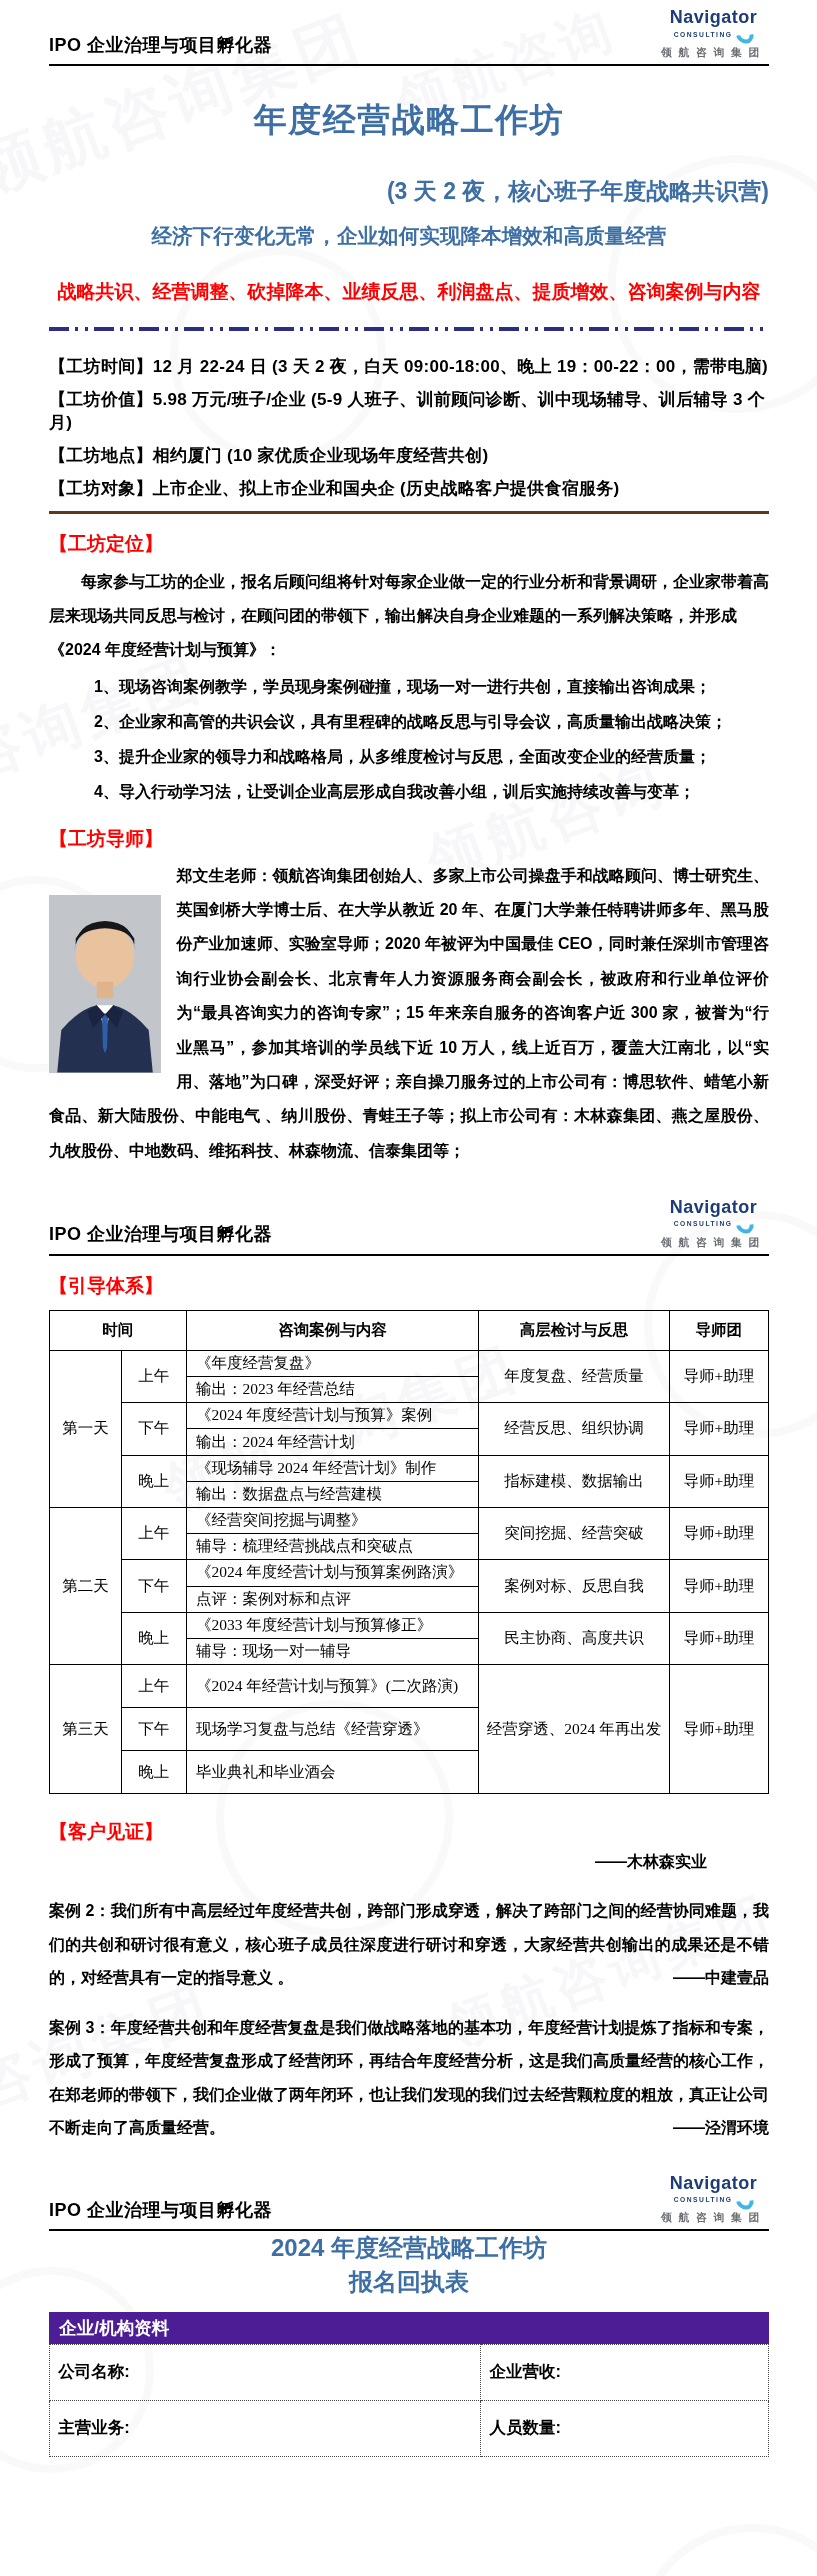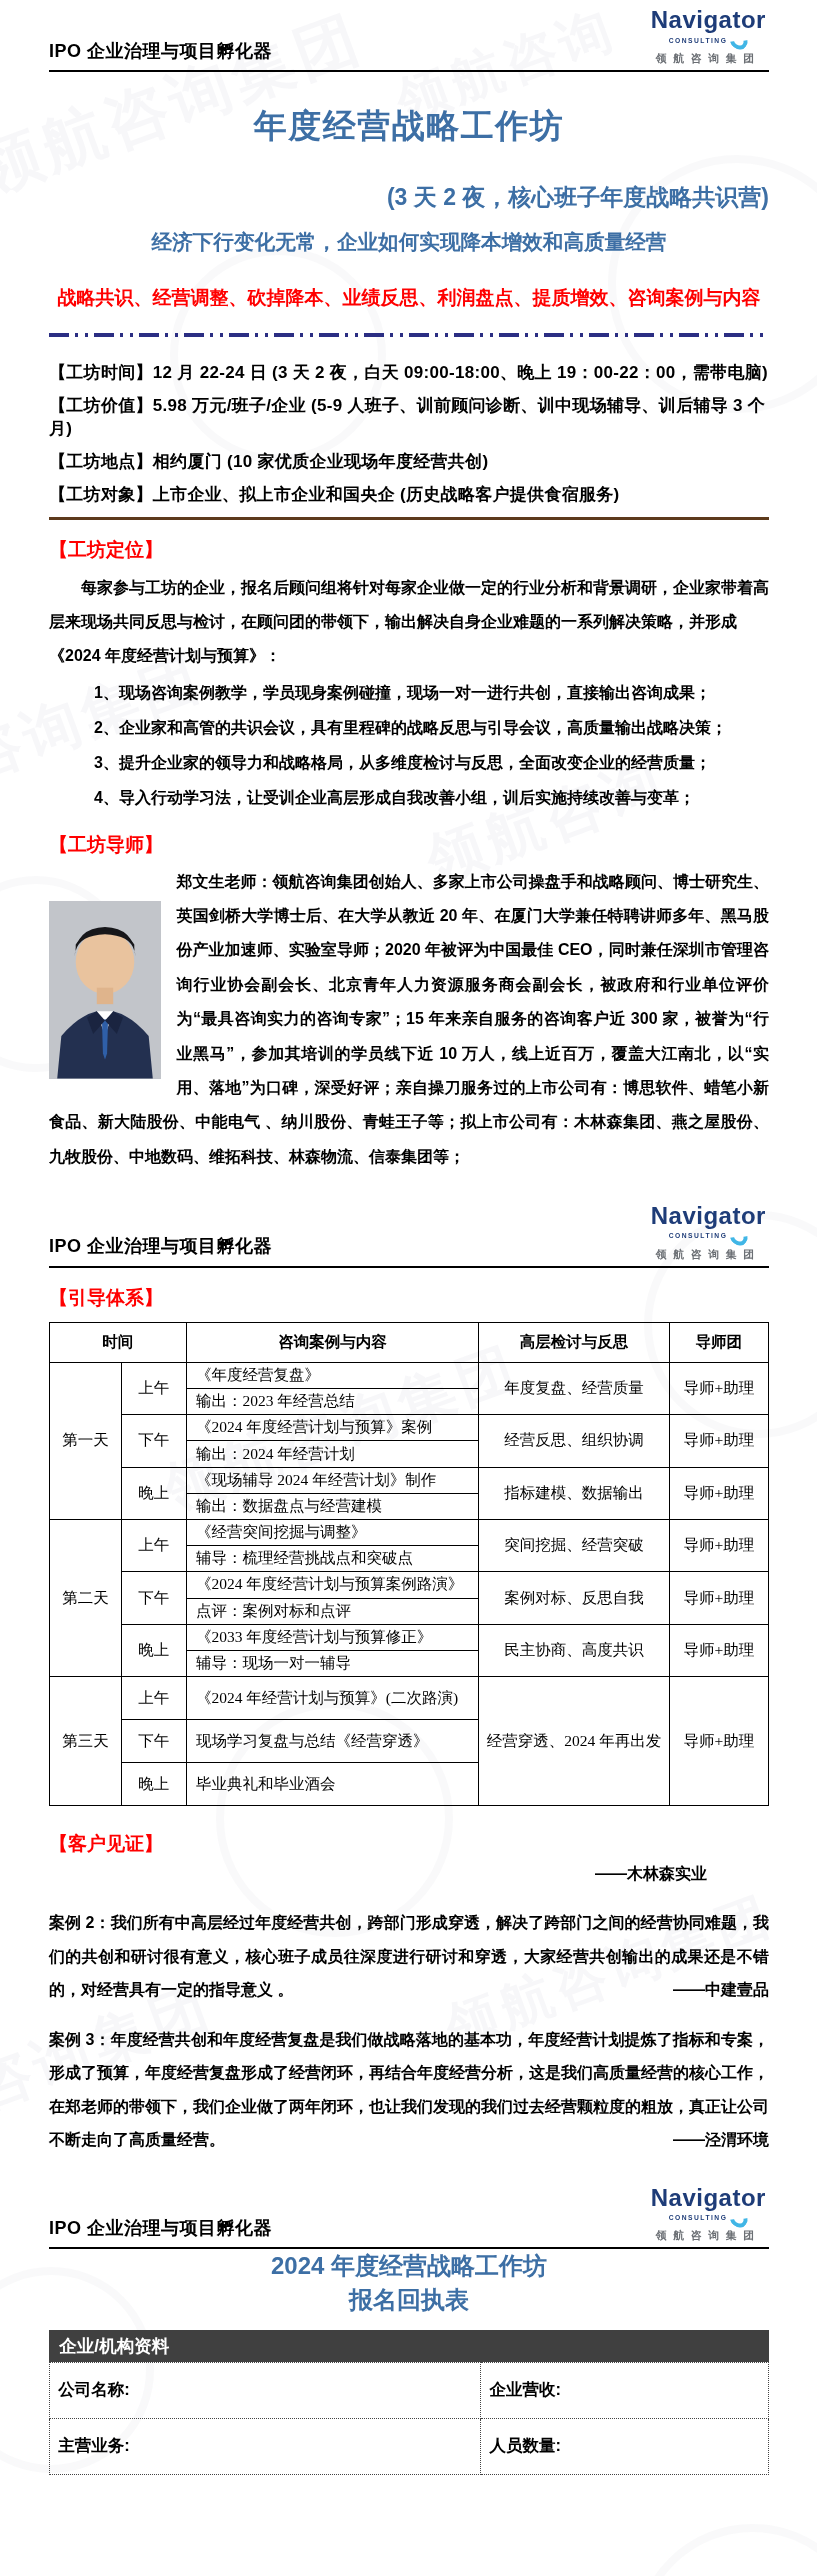--- a/index.html
+++ b/index.html
@@ -13,21 +13,21 @@
   .wm-layer { position: absolute; inset: 0; pointer-events: none; z-index: 0; }
   .wm-text { position: absolute; font-weight: bold; color: rgba(70,75,105,0.045);
              transform: rotate(-20deg); white-space: nowrap; letter-spacing: 5.2px; }
   .ring { position: absolute; border-radius: 50%; border: 8.2px solid rgba(90,95,120,0.035); }
   .content { position: relative; z-index: 1; padding: 0 49px; }
 
   
   .page-header { display: flex; justify-content: space-between; align-items: flex-end; padding-top: 8.2px; }
   .tagline { font-size: 18px; font-weight: bold; letter-spacing: 0.5px; padding-bottom: 1px; }
   .logo { text-align: center; line-height: 1; position: relative; padding-right: 3.1px; }
-  .logo-name { font-size: 24px; font-weight: bold; color: #1e3c78; letter-spacing: 0.5px; font-family: "Liberation Sans", sans-serif; }
+  .logo-name { font-size: 18px; font-weight: bold; color: #1e3c78; letter-spacing: 0.5px; font-family: "Liberation Sans", sans-serif; }
   .logo-subrow { display: flex; align-items: center; justify-content: center; gap: 3.1px; margin-top: 1px; }
   .logo-sub { font-size: 6.7px; font-weight: bold; color: #1e3c78; letter-spacing: 1.5px; }
   .swoosh { display: inline-block; width: 17.5px; height: 15.5px; position: relative; }
   .swoosh::before { content: ""; position: absolute; inset: 0; border-radius: 50%;
      border: 4.6px solid #41b6e6; border-top-color: transparent; border-left-color: transparent; transform: rotate(35deg); }
   .logo-cn { margin-top: 4.1px; font-size: 10.8px; color: #6b6f74; letter-spacing: 6.7px; font-weight: bold; }
   .header-rule { height: 2.1px; background: #000; margin-top: 6.2px; }
 
   
   .title { margin-top: 32px; text-align: center; font-size: 33px; font-weight: bold; color: #3d6fa5; letter-spacing: 1.5px; }
@@ -58,21 +58,21 @@
   .col-day { width: 71px; } .col-time { width: 64px; } .col-cnt { width: 289px; }
   .col-rev { width: 188px; } .col-men { width: 98px; }
 
   
   .case { margin-top: 15.5px; font-size: 16px; font-weight: bold; line-height: 2.1; text-align: justify; }
   .sig { float: right; font-weight: bold; }
   .sig-line { text-align: right; font-size: 16px; font-weight: bold; line-height: 2.1; padding-right: 62px; }
 
   
   .form-title { text-align: center; font-size: 24px; font-weight: bold; color: #3d6fa5; line-height: 1.4; }
-  .blue-bar { margin-top: 13.4px; height: 32px; background: #404040; color: #fff; font-size: 17.5px;
+  .blue-bar { margin-top: 13.4px; height: 32px; background: #4c1d95; color: #fff; font-size: 17.5px;
      font-weight: bold; display: flex; align-items: center; padding-left: 10.3px; }
   .f-table { width: 100%; border-collapse: collapse; font-size: 16.5px; font-weight: bold; }
   .f-table td { border: 0.5px dotted #444; padding: 5.2px 8.2px; vertical-align: middle; }
   .org-table td { height: 56px; }
   .org-table .half-l { width: 60%; }
 </style>
 </head>
 <body>
 
 <div class="canvas">

